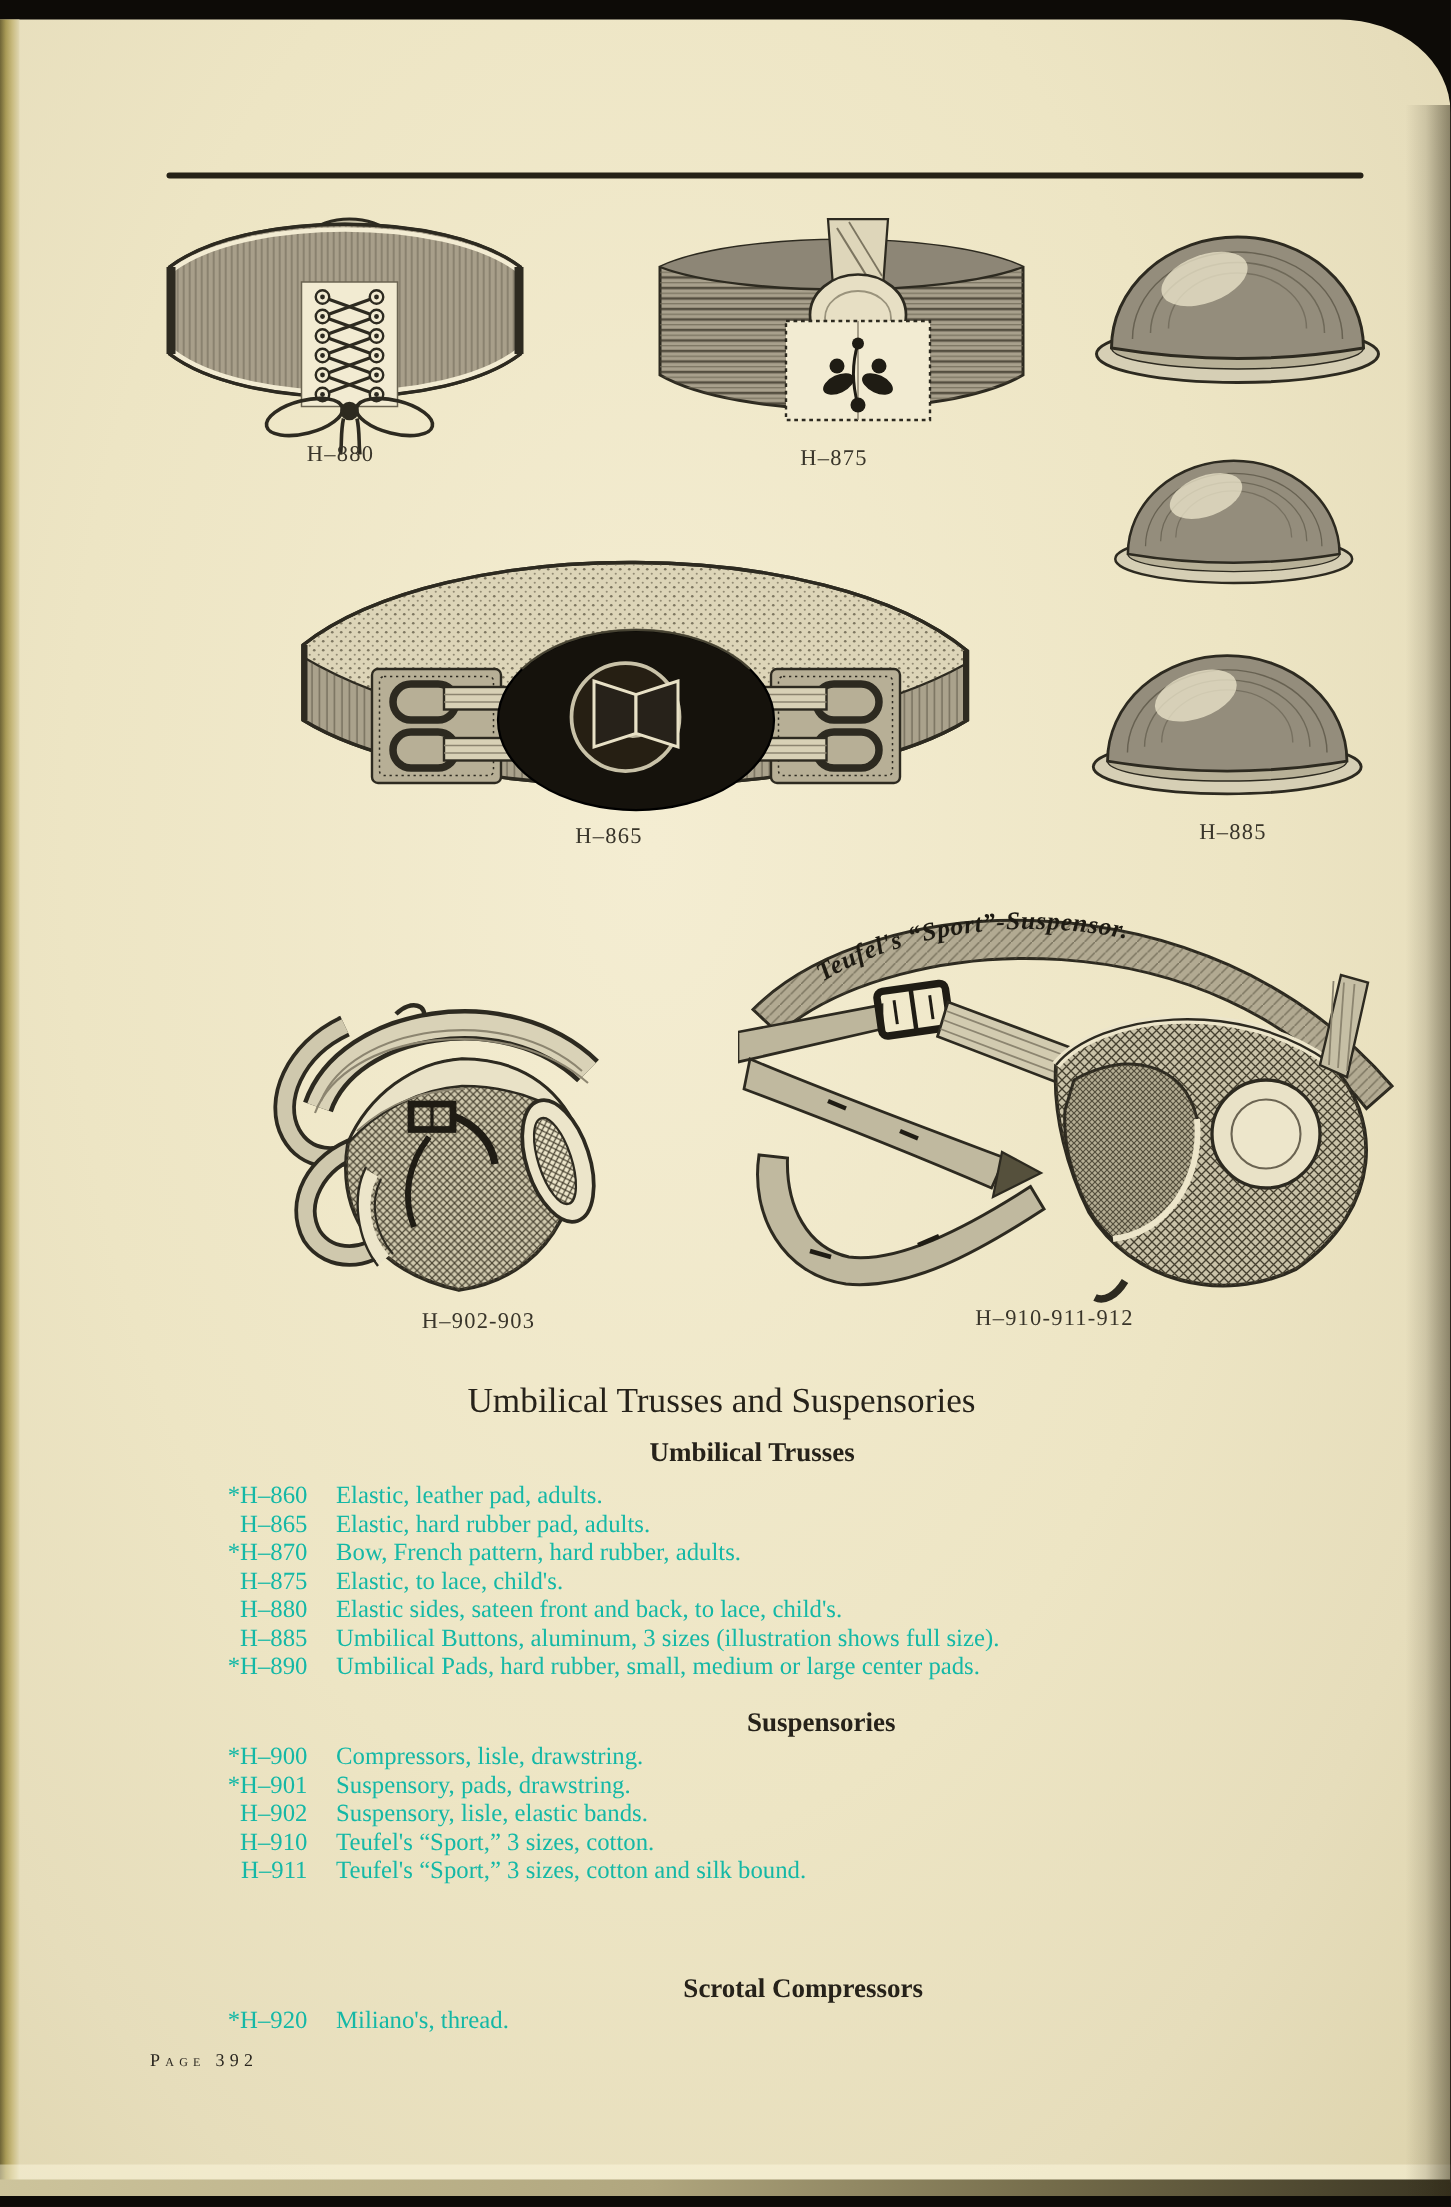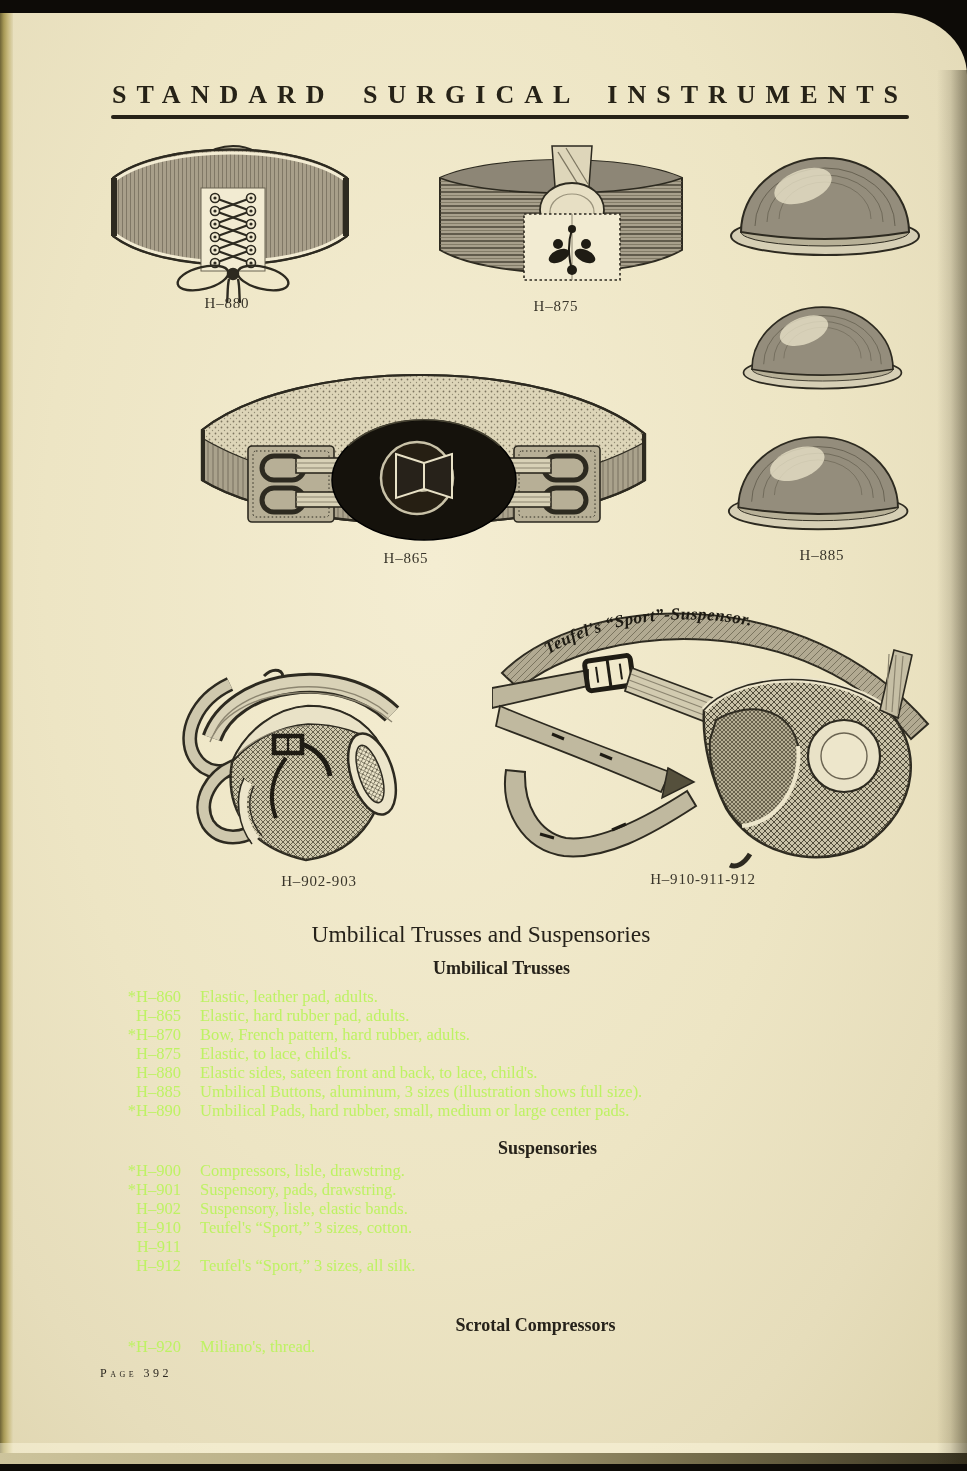--- a/index.html
+++ b/index.html
@@ -24,39 +24,38 @@
 
   .fig{position:absolute;}
 
   .main-title{position:absolute;left:0;top:921px;width:962px;text-align:center;
        font-size:23.5px;font-weight:normal;color:#26221a;}
   .subhead{position:absolute;width:967px;text-align:center;font-size:18px;font-weight:bold;color:#26221a;}
   .sh-0{top:958px;padding-left:18px;}
   .sh-1{top:1138px;padding-left:64px;}
   .sh-2{top:1315px;padding-left:52px;}
 
-  .plist{position:absolute;left:0;width:900px;font-size:16.5px;line-height:19px;color:#bef264;}
+  .plist{position:absolute;left:0;width:900px;font-size:16.5px;line-height:19px;color:#14b8a6;padding-left:24px;}
   .pl-0{top:987px;}
   .pl-1{top:1161px;}
   .pl-2{top:1337px;}
   .prow{display:flex;}
   .pcode{flex:none;width:181px;text-align:right;white-space:pre;}
   .pdesc{margin-left:19px;}
 
   .page-num{position:absolute;left:100px;top:1366px;font-size:12px;font-variant:small-caps;
        letter-spacing:3.5px;color:#2b2720;}
 </style>
 </head>
 <body>
 
 <div class="scan">
   <div class="paper"></div>
   <div class="edge-left"></div>
 
-  <div class="hdr">STANDARD SURGICAL INSTRUMENTS</div>
   <div class="hdr-rule"></div>
 
   <svg class="fig" style="left:105px;top:124px;" width="250" height="182" viewBox="0 0 250 182">
     <defs>
       <pattern id="f1v" width="4" height="8" patternUnits="userSpaceOnUse">
         <line x1="1.5" y1="0" x2="1.5" y2="8" stroke="#4e483a" stroke-width="0.9"></line>
       </pattern>
     </defs>
     <g>
       <ellipse cx="128" cy="58" rx="42" ry="36" fill="#c9c2a8" stroke="#2d2a20" stroke-width="2"></ellipse>
@@ -386,24 +385,21 @@
     <div class="prow">
         <span class="pcode">H–902</span>
         <span class="pdesc">Suspensory, lisle, elastic bands.</span>
       </div>
     <div class="prow">
         <span class="pcode">H–910</span>
         <span class="pdesc">Teufel's “Sport,” 3 sizes, cotton.</span>
       </div>
     <div class="prow">
         <span class="pcode">H–911</span>
-      </div>
-    <div class="prow">
-        <span class="pcode">H–912</span>
-        <span class="pdesc">Teufel's “Sport,” 3 sizes, all silk.</span>
+        <span class="pdesc">Teufel's “Sport,” 3 sizes, cotton and silk bound.</span>
       </div>
   </div>
 
   <div class="subhead sh-2">Scrotal Compressors</div>
   <div class="plist pl-2">
     <div class="prow">
         <span class="pcode">*H–920</span>
         <span class="pdesc">Miliano's, thread.</span>
       </div>
   </div>

